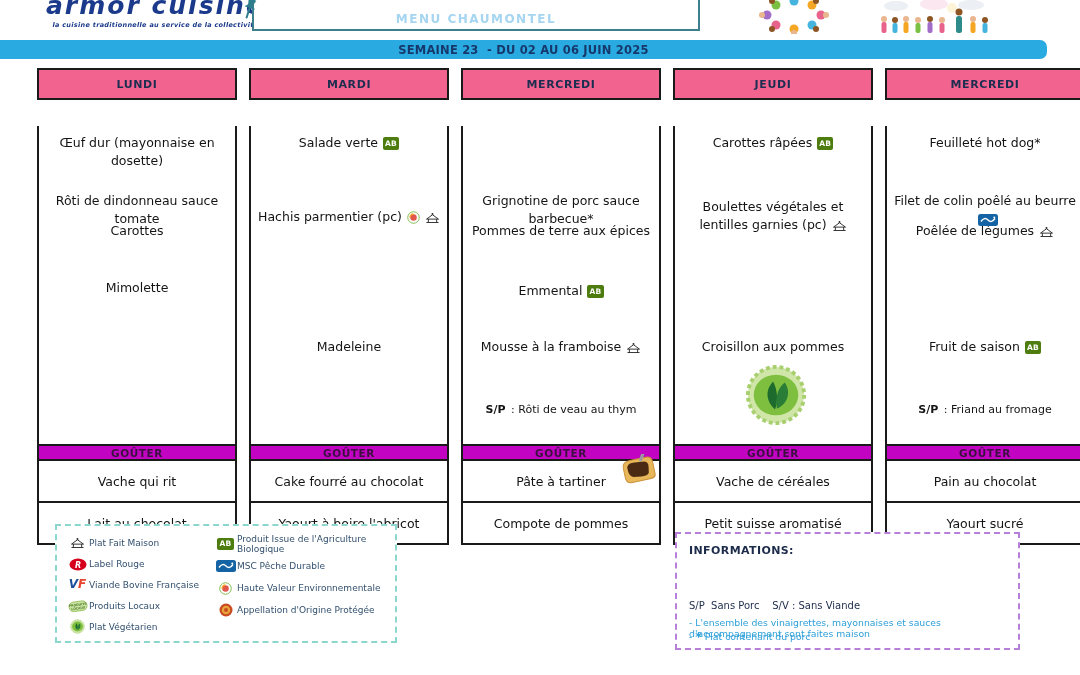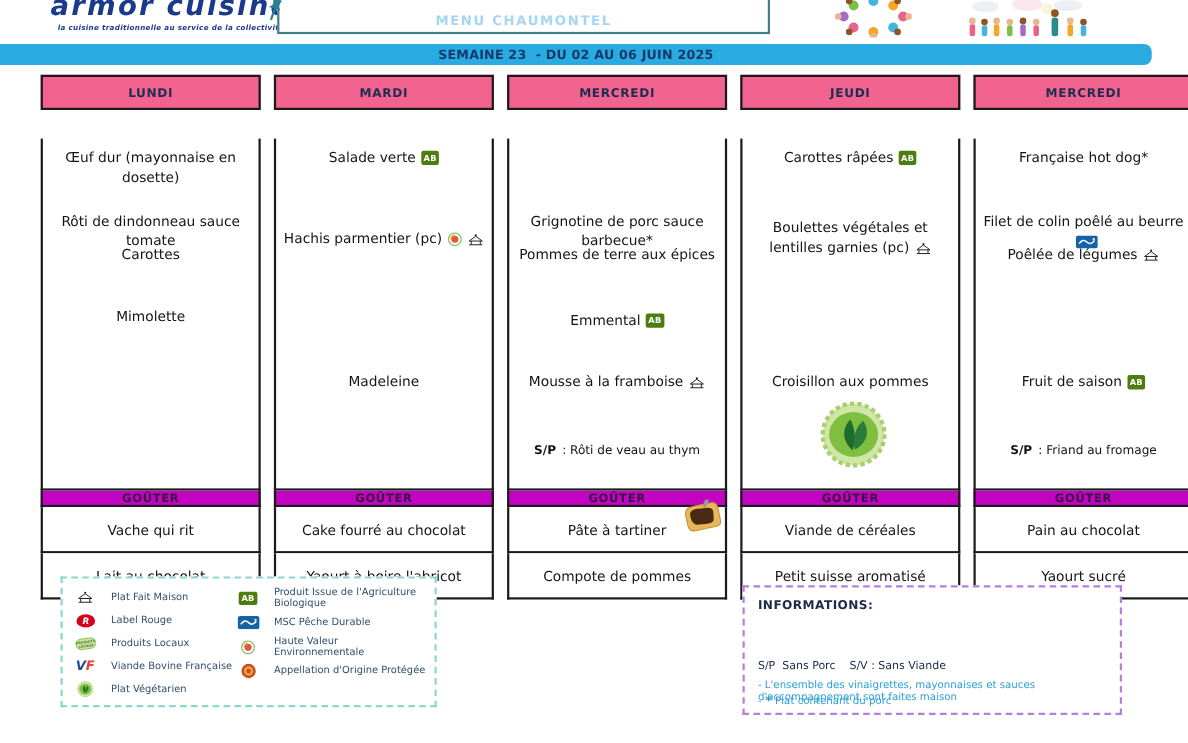--- a/index.html
+++ b/index.html
@@ -34,21 +34,21 @@
   .ab-badge{display:inline-block;background:#4d7c0f;color:#fff;font-weight:bold;font-size:7.5px;padding:2.5px 2px;border-radius:2px;line-height:1;vertical-align:middle;margin-left:5px;letter-spacing:.3px;}
   .vbf-v{font-size:12px;font-weight:bold;font-style:italic;color:#1B4F9C;}
   .vbf-f{font-size:12px;font-weight:bold;font-style:italic;color:#E8432E;}
   .badge-only{line-height:0;}
 
   
   .legend{position:absolute;left:55px;top:524px;width:342px;height:119px;border:2px dashed #8BD7CE;box-sizing:border-box;padding:7px 6px 4px 8px;display:flex;background:#fff;}
   .legend-col{display:flex;flex-direction:column;}
   .legend-col.left{width:148px;}
   .legend-col.right{flex:1;}
-  .legend-item{display:flex;align-items:center;gap:16px;font-size:9px;color:#33506e;height:22px;}
+  .legend-item{display:flex;align-items:center;gap:4px;font-size:9px;color:#33506e;height:22px;}
   .legend-item .licon{width:20px;display:flex;justify-content:center;line-height:0;flex:none;}
 
   
   .info{position:absolute;left:675px;top:532px;width:345px;height:118px;border:2px dashed #B77FD8;box-sizing:border-box;padding:10px 12px;color:#1c2b4a;background:#fff;}
   .info-title{font-weight:bold;font-size:11px;letter-spacing:.4px;}
   .info-l1{position:absolute;left:12px;top:66px;font-size:10px;white-space:pre;color:#1c2b4a;}
   .info-l2{position:absolute;left:12px;top:83px;font-size:9.3px;color:#2D9FD8;}
   .info-l3{position:absolute;left:12px;top:96px;font-size:9.3px;color:#2D9FD8;}
   .info-l3 .star{font-size:12px;font-weight:bold;vertical-align:-1px;margin:0 3px;}
 </style>
@@ -194,28 +194,28 @@
             </svg></span></div>
         <div class="menu-item" style="top: 212px;">Croisillon aux pommes</div>
         <div class="menu-item badge-only" style="top: 238px;"><span class="mi"><svg width="62" height="62" viewBox="0 0 64 64">
               <circle cx="32" cy="32" r="29" fill="#CFE6A8" stroke="#A8CF6E" stroke-width="4" stroke-dasharray="4 3"></circle>
               <ellipse cx="32" cy="32" rx="23" ry="21" fill="#7FBF3F"></ellipse>
               <path d="M31 47 C22 39 20 27 29 18 C34 27 34 39 31 47" fill="#1E6B2E"></path>
               <path d="M33 46 C44 41 48 29 41 19 C33 25 31 37 33 46" fill="#2A7D36"></path>
             </svg></span></div>
       </div>
     <div class="gouter-header">GOÛTER</div>
-    <div class="gouter-row r1">Viande de céréales</div>
+    <div class="gouter-row r1">Vache de céréales</div>
     <div class="gouter-row r2">Petit suisse aromatisé</div>
   </div>
 
   <div class="day-col">
     <div class="day-header">MERCREDI</div>
     <div class="day-body">
-        <div class="menu-item" style="top: 8px;">Française hot dog*</div>
+        <div class="menu-item" style="top: 8px;">Feuilleté hot dog*</div>
         <div class="menu-item" style="top: 96px;">Poêlée de légumes<span class="mi"><svg width="15" height="12" viewBox="0 0 20 15">
               <path d="M2 13.5 h16 M4.5 13.5 v-4.5 M15.5 13.5 v-4.5 M2 9 L10 3.2 L18 9 Z" fill="none" stroke="#222" stroke-width="1.2"></path>
               <circle cx="10" cy="2" r="1.3" fill="#222"></circle>
             </svg></span></div>
         <div class="menu-item" style="top: 66px;">Filet de colin poêlé au beurre<span class="mi"><svg width="20" height="12" viewBox="0 0 20 12">
               <rect width="20" height="12" rx="2.5" fill="#1464A5"></rect>
               <path d="M3 7.5 Q6.5 2.5 10 6 Q13.5 9.5 17 4.5" stroke="#fff" stroke-width="1.4" fill="none"></path>
               <circle cx="16.3" cy="3.4" r="1" fill="#fff"></circle>
             </svg></span></div>
         <div class="menu-item" style="top: 212px;">Fruit de saison<span class="ab-badge">AB</span></div>
@@ -239,41 +239,41 @@
         <span>Plat Fait Maison</span>
       </div>
       <div class="legend-item">
         <span class="licon">
           <span class="mi"><svg width="18" height="13" viewBox="0 0 18 13">
               <ellipse cx="9" cy="6.5" rx="8.5" ry="6" fill="#D6001C"></ellipse>
               <text x="9" y="9.5" text-anchor="middle" font-size="8" font-weight="bold" font-style="italic" fill="#fff">R</text>
             </svg></span>
         </span>
         <span>Label Rouge</span>
+      </div>
+      <div class="legend-item">
+        <span class="licon">
+          <span class="mi"><span class="vbf-v">V</span><span class="vbf-f">F</span></span>
+        </span>
+        <span>Viande Bovine Française</span>
       </div>
       <div class="legend-item">
         <span class="licon">
           <span class="mi"><svg width="20" height="14" viewBox="0 0 20 14">
               <g transform="rotate(-8 10 7)">
                 <rect x="1" y="2.5" width="18" height="9.5" rx="4.5" fill="#CBE3A3" stroke="#8FBE4F" stroke-width="0.8"></rect>
                 <text x="10" y="6.8" text-anchor="middle" font-size="3.1" font-weight="bold" fill="#4e7d2b">PRODUITS</text>
                 <text x="10" y="10.4" text-anchor="middle" font-size="3.1" font-weight="bold" fill="#4e7d2b">LOCAUX</text>
               </g>
             </svg></span>
         </span>
         <span>Produits Locaux</span>
       </div>
       <div class="legend-item">
         <span class="licon">
-          <span class="mi"><span class="vbf-v">V</span><span class="vbf-f">F</span></span>
-        </span>
-        <span>Viande Bovine Française</span>
-      </div>
-      <div class="legend-item">
-        <span class="licon">
           <span class="mi"><svg width="15" height="15" viewBox="0 0 64 64">
               <circle cx="32" cy="32" r="29" fill="#CFE6A8" stroke="#A8CF6E" stroke-width="4" stroke-dasharray="4 3"></circle>
               <ellipse cx="32" cy="32" rx="23" ry="21" fill="#7FBF3F"></ellipse>
               <path d="M31 47 C22 39 20 27 29 18 C34 27 34 39 31 47" fill="#1E6B2E"></path>
               <path d="M33 46 C44 41 48 29 41 19 C33 25 31 37 33 46" fill="#2A7D36"></path>
             </svg></span>
         </span>
         <span>Plat Végétarien</span>
       </div>
     </div>

